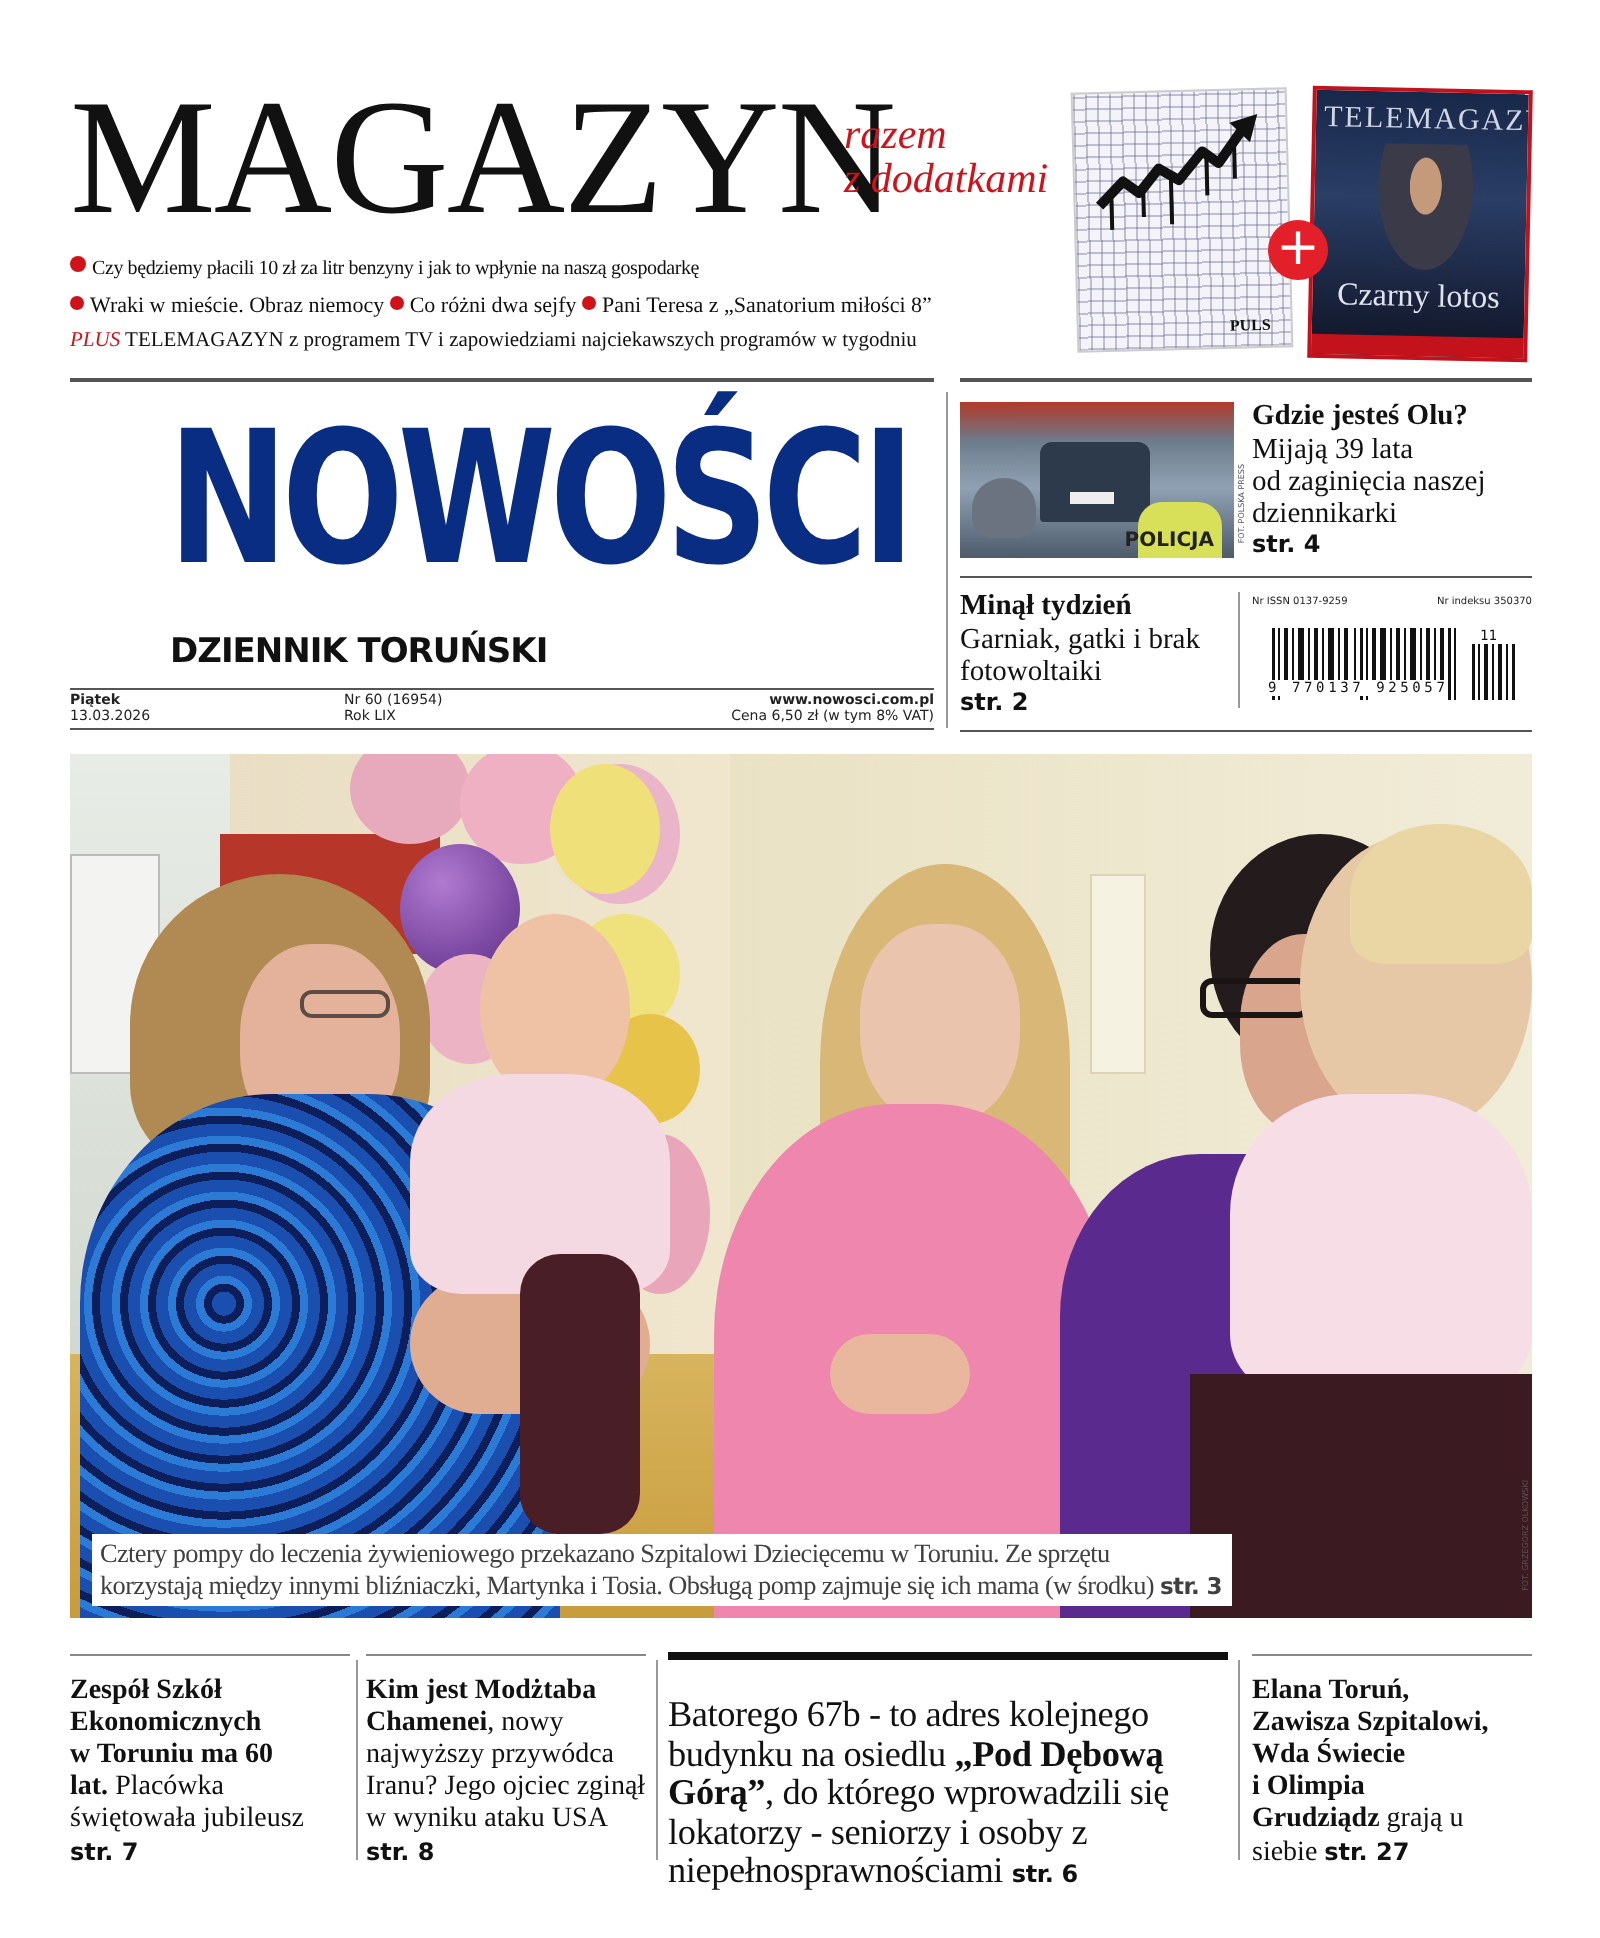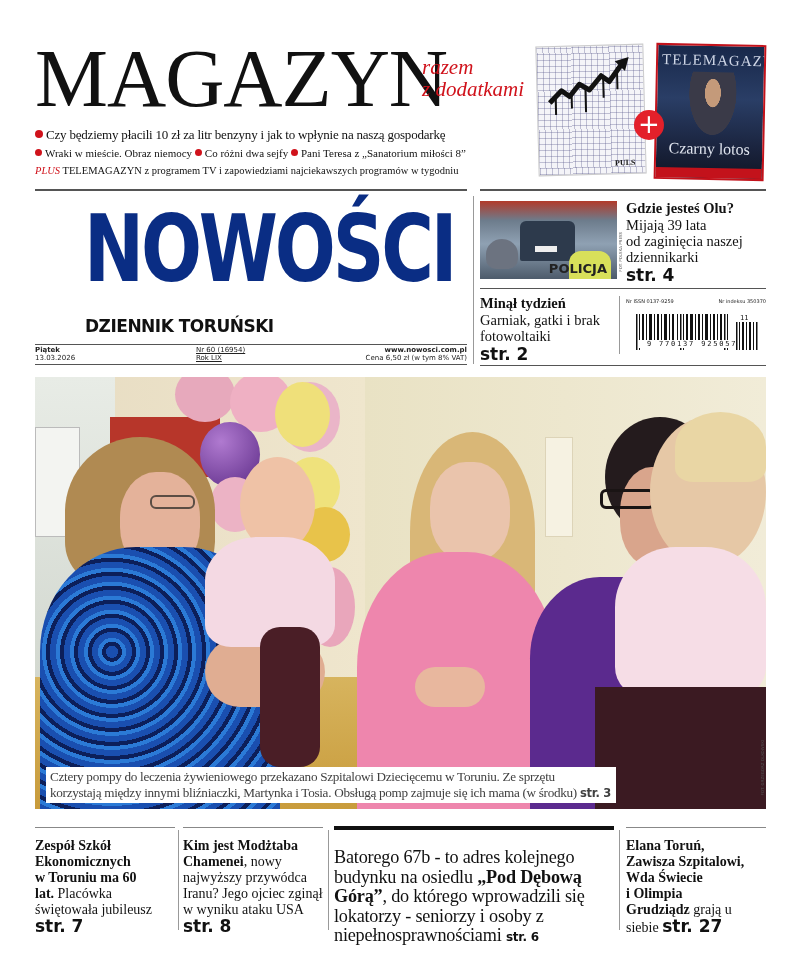--- a/index.html
+++ b/index.html
@@ -11,21 +11,21 @@
     position: absolute; left: 35px; top: 38px;
     font-family: "Liberation Serif", serif; font-weight: normal;
     font-size: 82px; letter-spacing: -1px; line-height: 1; color: #111;
   }
   .magazyn-sub {
     position: absolute; left: 422px; top: 56px;
     font-family: "Liberation Serif", serif; font-style: italic;
     color: #d0121b; font-size: 21px; line-height: 22px;
   }
   .teasers { position: absolute; left: 35px; top: 125px; width: 490px; font-family: "Liberation Serif", serif; }
-  .teaser-main { font-size: 13px; line-height: 20px; white-space: nowrap; letter-spacing: -0.2px; }
+  .teaser-main { font-size: 10px; line-height: 20px; white-space: nowrap; letter-spacing: -0.2px; }
   .teaser-small { font-size: 11px; line-height: 15px; white-space: nowrap; margin-top: 1px; }
   .dot { display: inline-block; width: 8px; height: 8px; border-radius: 50%; background: #d0121b; margin-right: 3px; vertical-align: 1px; }
   .dot.sm { width: 7px; height: 7px; }
   .plus-line { font-size: 10.5px; line-height: 15px; white-space: nowrap; margin-top: 2px; }
   .plus-word { color: #d0121b; font-style: italic; }
   .plus-line b { font-weight: normal; }
 
   
   .cover-puls {
     position: absolute; left: 537px; top: 45px; width: 108px; height: 130px;
@@ -69,33 +69,33 @@
   .meta b { font-weight: bold; }
 
   
   .olu-photo {
     position: absolute; left: 480px; top: 201px; width: 137px; height: 78px; overflow: hidden;
     background: linear-gradient(180deg, #b23a2a 0%, #6d7c8c 25%, #8fa1b3 55%, #4d5b6b 100%);
   }
   .olu-photo .car { position: absolute; left: 40px; top: 20px; width: 55px; height: 40px; background: #2d3a4c; border-radius: 6px 6px 2px 2px; }
   .olu-photo .plate { position: absolute; left: 55px; top: 45px; width: 22px; height: 6px; background: #eee; }
   .olu-photo .cop { position: absolute; right: 6px; bottom: 0; width: 42px; height: 28px; background: #d8e05a; border-radius: 12px 12px 0 0; }
-  .olu-photo .cop-txt { position: absolute; right: 10px; bottom: 3px; font-family: "DejaVu Sans", sans-serif; font-size: 13px; font-weight: bold; color: #222; }
+  .olu-photo .cop-txt { position: absolute; right: 10px; bottom: 3px; font-family: "DejaVu Sans", sans-serif; font-size: 10px; font-weight: bold; color: #222; }
   .olu-photo .cap { position: absolute; left: 6px; bottom: 10px; width: 32px; height: 30px; background: #6c7380; border-radius: 50% 50% 10px 10px; }
   .photo-credit-v { position: absolute; font-family: "DejaVu Sans", sans-serif; font-size: 4px; color: #555; writing-mode: vertical-rl; transform: rotate(180deg); }
 
   .side-text { position: absolute; font-family: "Liberation Serif", serif; color: #111; }
   .side-text .hd { font-weight: bold; font-size: 14.5px; line-height: 17px; }
   .side-text .bd { font-size: 14.5px; line-height: 16px; }
-  .str { font-family: "DejaVu Sans", sans-serif; font-weight: bold; font-size: 17px; }
+  .str { font-family: "DejaVu Sans", sans-serif; font-weight: bold; font-size: 12px; }
 
   .barcode-box { position: absolute; left: 626px; top: 298px; width: 140px; height: 52px; }
   .bc-labels { display: flex; justify-content: space-between; font-family: "DejaVu Sans", sans-serif; font-size: 5px; color: #222; }
   .bc { position: absolute; top: 16px; height: 36px; }
-  .bc-num { position: absolute; left: 13px; top: 42px; font-family: "DejaVu Sans Mono", monospace; font-size: 7px; letter-spacing: 1.8px; background: #fff; padding-left: 8px; }
+  .bc-num { position: absolute; left: 0; top: 42px; font-family: "DejaVu Sans Mono", monospace; font-size: 7px; letter-spacing: 1.8px; background: #fff; padding-left: 8px; }
 
   
   .main-photo {
     position: absolute; left: 35px; top: 377px; width: 731px; height: 432px; overflow: hidden;
     background: linear-gradient(90deg, #e7dcc2 0%, #efe6cd 45%, #e6e3c8 70%, #efebd9 100%);
   }
   .mp { position: absolute; }
   .caption {
     position: absolute; left: 46px; top: 767px; background: #fff; padding: 2px 5px 2px 4px;
     font-family: "Liberation Serif", serif; font-size: 13.2px; line-height: 16px; color: #404040; letter-spacing: -0.3px;
@@ -165,21 +165,21 @@
 <div class="rule" style="left:35px; top:344px; width:432px; height:1px;"></div>
 <div class="rule" style="left:35px; top:364px; width:432px; height:1px;"></div>
 
 <div class="nowosci">NOWOŚCI</div>
 <div class="dziennik">DZIENNIK TORUŃSKI</div>
 
 <div class="meta" style="left:35px;">
   <div><b>Piątek</b></div>
   <div>13.03.2026</div>
 </div>
-<div class="meta" style="left:196px;text-decoration:underline;">
+<div class="meta" style="left:172px;">
   <div>Nr 60 (16954)</div>
   <div>Rok LIX</div>
 </div>
 <div class="meta" style="left:330px; width:137px; text-align:right;">
   <div><b>www.nowosci.com.pl</b></div>
   <div>Cena 6,50 zł (w tym 8% VAT)</div>
 </div>
 
 <div class="olu-photo">
   <div class="cap"></div>

